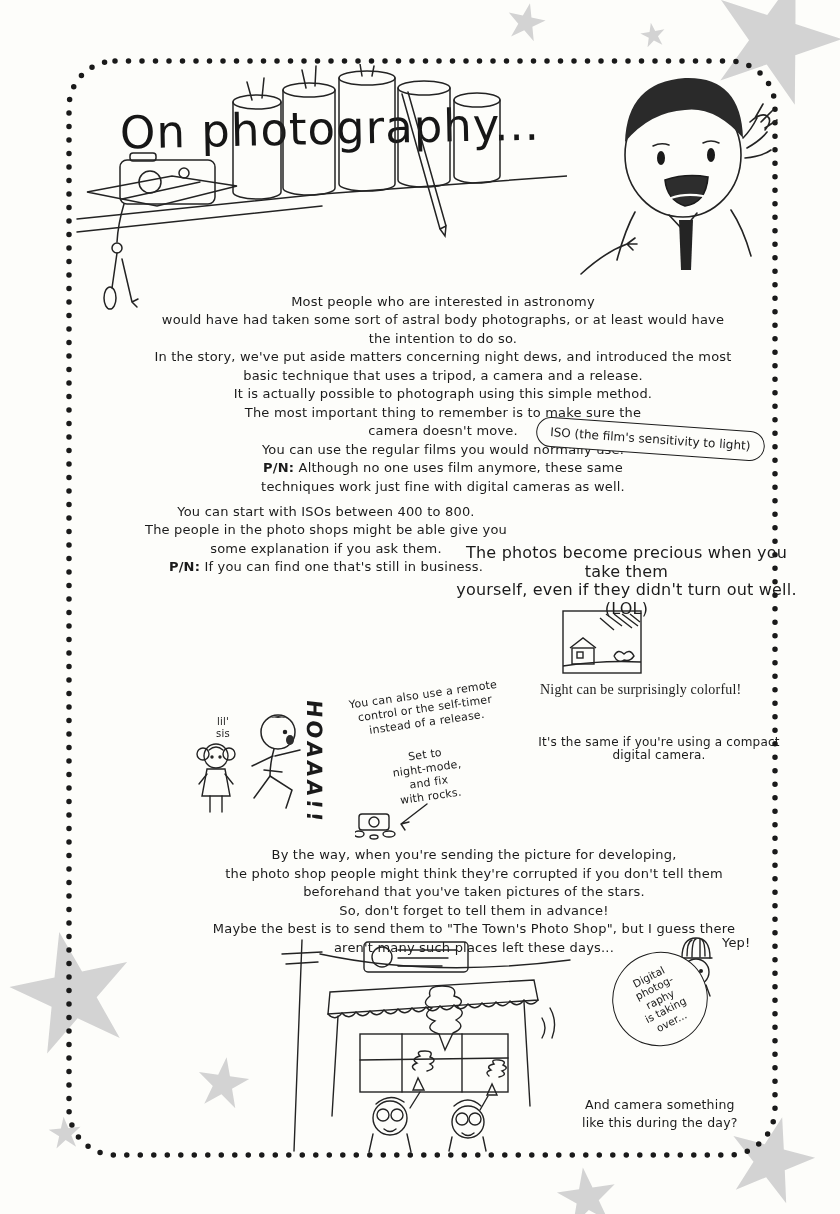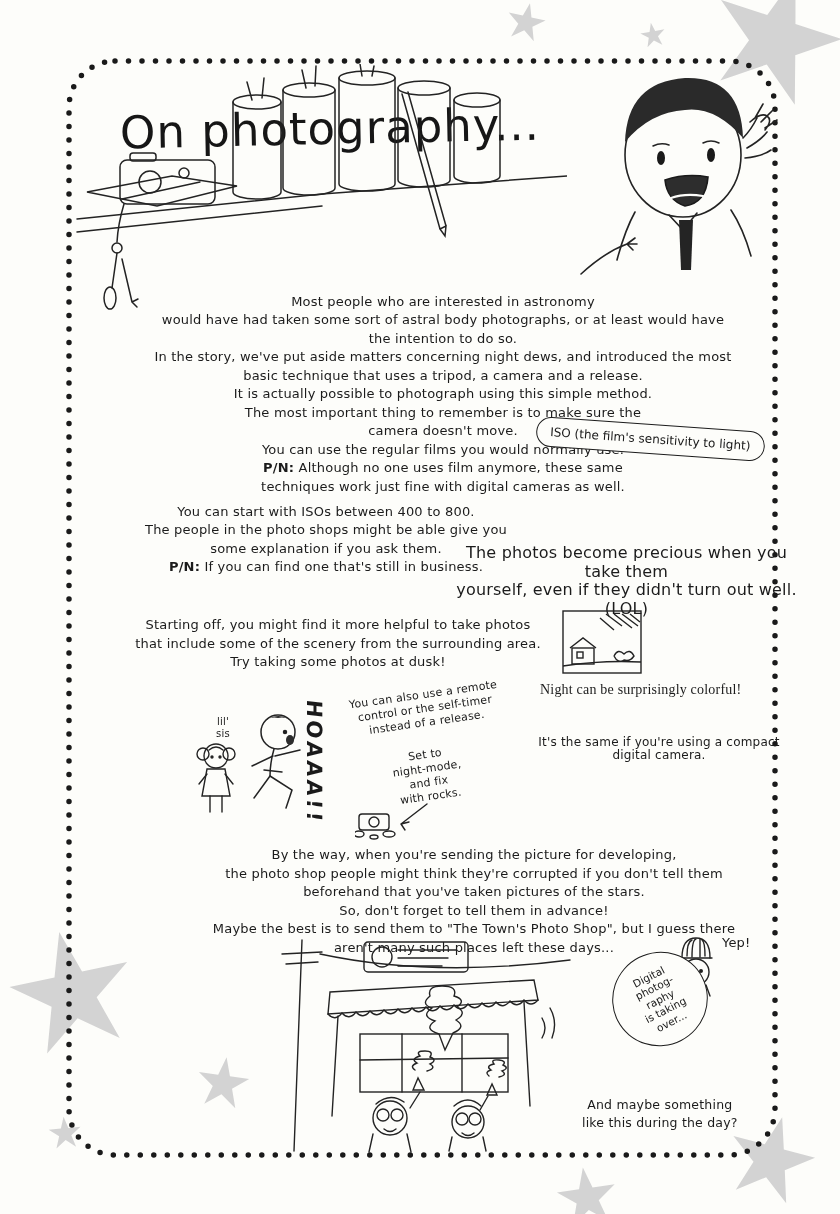--- a/index.html
+++ b/index.html
@@ -148,23 +148,20 @@
   <div class="txt" style="left:106px;top:484px;width:440px;">
     <span>You can start with ISOs between 400 to 800.
 The people in the photo shops might be able give you
 some explanation if you ask them.
 </span><span class="pn">P/N:</span><span> If you can find one that's still in business.</span>
   </div>
 
   <div class="txt" style="left:454px;top:544px;width:345px;font-size:16px;">The photos become precious when you take them
 yourself, even if they didn't turn out well. (LOL)</div>
 
-  <div class="txt" style="left:118px;top:616px;width:440px;">Starting off, you might find it more helpful to take photos
-that include some of the scenery from the surrounding area.
-Try taking some photos at dusk!</div>
 
   <svg class="abs" style="left:562px;top:610px" width="80" height="64" viewBox="0 0 80 64">
     <g stroke="#232323" stroke-width="1.4" fill="none">
       <rect x="1" y="1" width="78" height="62"></rect>
       <path d="M44,4 L60,16 M52,4 L70,18 M60,4 L76,16 M68,4 L78,12 M38,8 L52,20"></path>
       <polyline points="8,38 21,28 34,38"></polyline>
       <rect x="10" y="38" width="22" height="16"></rect>
       <rect x="15" y="42" width="6" height="6"></rect>
       <path d="M1,56 Q40,50 79,52"></path>
       <path d="M52,46 q4,-8 10,-2 q6,-6 10,2 q-4,6 -10,4 q-6,4 -10,-4"></path>
@@ -283,16 +280,16 @@
       <path d="M190,195 q6,5 12,0"></path>
       <path d="M182,168 q14,-12 27,0"></path>
       <path d="M180,199 l-3,14 M211,199 l3,14"></path>
       <path d="M208,172 l8,-14"></path>
       <path d="M220,146 l-5,11 l10,0 Z"></path>
       <path d="M217,138 q-5,-4 2,-6 q-6,-4 3,-6 q-4,-5 5,-4 q8,1 4,5 q7,3 -1,6 q6,4 -3,6"></path>
       <path d="M270,80 q6,10 0,20 M278,70 q8,14 2,30"></path>
     </g>
   </svg>
 
-  <div class="txt" style="left:582px;top:1096px;font-size:12.5px;line-height:18px;">And maybe something
+  <div class="txt" style="left:582px;top:1096px;font-size:12.5px;line-height:18px;">And camera something
 like this during the day?</div>
 
 </div>
 
 </body></html>

